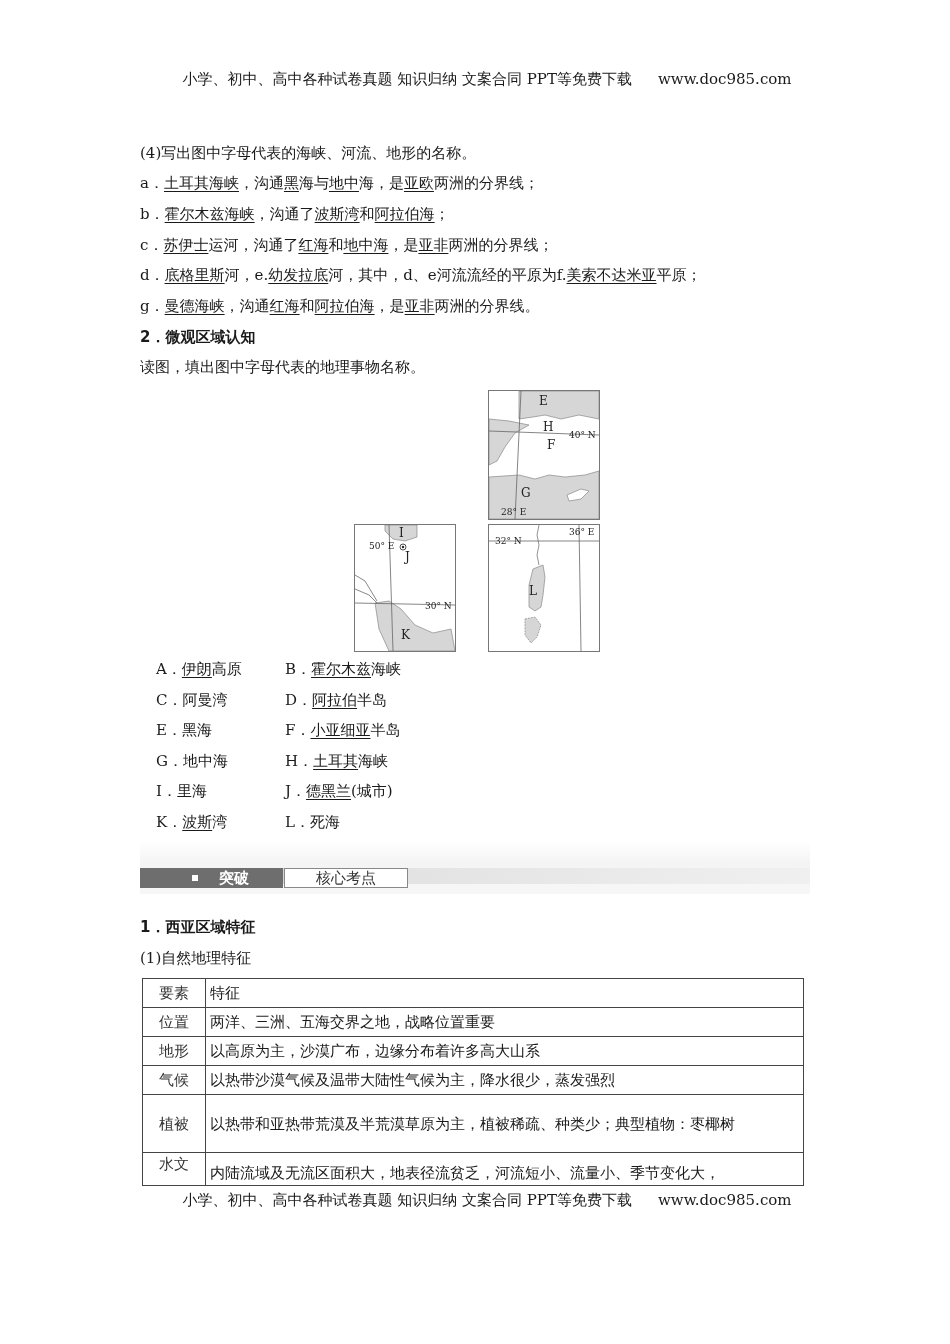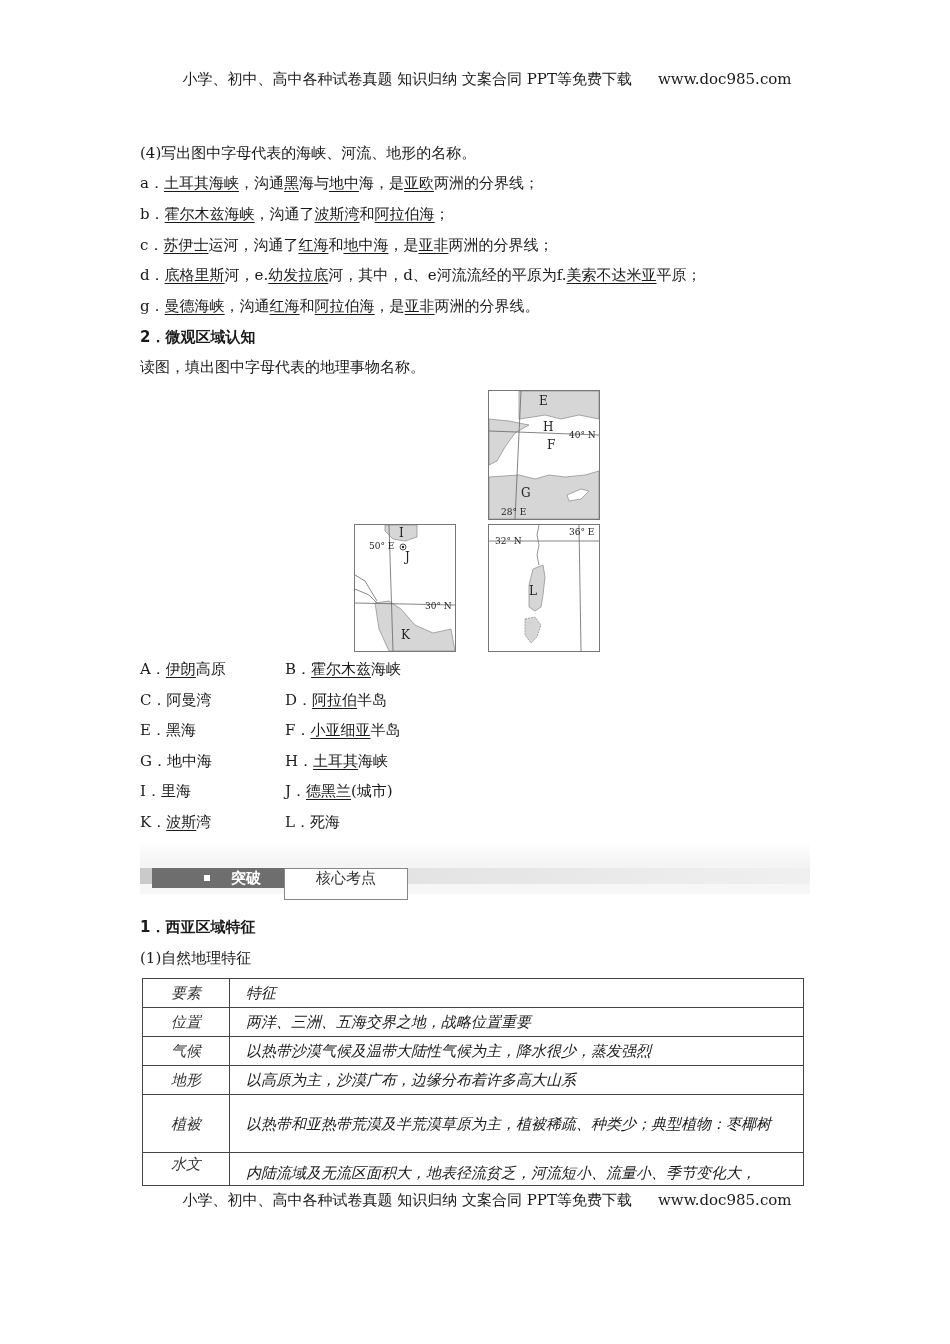--- a/index.html
+++ b/index.html
@@ -8,35 +8,35 @@
   .hdr { position: absolute; left: 12px; width: 950px; text-align: center; font-size: 15px; letter-spacing: 0px; }
   .hdr .site { margin-left: 26px; }
   .line { position: absolute; left: 140px; font-size: 15px; white-space: nowrap; line-height: 20px; }
   u { text-decoration: underline; text-underline-offset: 3px; text-decoration-thickness: 1px; margin-top: 36px; }
   .bold { font-weight: bold; font-family: "DejaVu Sans", "Liberation Sans", sans-serif; }
   .maps { position: absolute; left: 354px; top: 390px; width: 250px; height: 262px; }
   .map { position: absolute; border: 1.5px solid #777; background: #fff; overflow: hidden; }
   .map svg { display: block; }
   .opts { position: absolute; left: 140px; top: 660px; font-size: 15px; }
   .opt-row { height: 30.5px; position: relative; white-space: nowrap; }
-  .opt-row .c1 { position: absolute; left: 0; }
+  .opt-row .c1 { position: absolute; left: 16px; }
   .opt-row .c2 { position: absolute; left: 145px; }
   .banner { position: absolute; left: 140px; top: 842px; width: 670px; height: 52px;
             background: linear-gradient(#ffffff, #f4f4f4 40%, #f7f7f7); }
   .banner .bar { position: absolute; left: 0; top: 26px; width: 670px; height: 16px;
                  background: linear-gradient(90deg, #c9c9c9, #e3e3e3 40%, #f0f0f0); }
   .banner .dark { position: absolute; left: 0; top: 26px; width: 143px; height: 20px; background: #6e6e6e;
-                  color: #fff; font-family: "DejaVu Sans", sans-serif; font-weight: bold; font-size: 15px; line-height: 20px; margin-left: 12px; }
+                  color: #fff; font-family: "DejaVu Sans", sans-serif; font-weight: bold; font-size: 15px; line-height: 20px; }
   .banner .dark .sq { position: absolute; left: 52px; top: 7px; width: 6px; height: 6px; background: #fff; }
   .banner .dark .lbl { position: absolute; left: 79px; }
-  .banner .light { position: absolute; left: 144px; top: 26px; width: 124px; height: 32px; background: #fff;
+  .banner .light { position: absolute; left: 144px; top: 26px; width: 124px; height: 20px; background: #fff;
                    border: 1px solid #888; box-sizing: border-box; text-align: center;
                    font-family: "DejaVu Sans", sans-serif; font-size: 15px; line-height: 18px; color: #333; }
   table.feat { position: absolute; left: 142px; top: 978px; width: 662px; border-collapse: collapse; font-size: 15px; }
-  table.feat td { border: 1.5px solid #444; padding: 0 16px; vertical-align: middle; font-style: italic; }
+  table.feat td { border: 1.5px solid #444; padding: 0 4px; vertical-align: middle; }
   table.feat td.k { width: 54px; text-align: center; color: #333; }
   table.feat td.v { text-align: left; }
   table.feat tr.h30 td { height: 28px; }
   table.feat tr.h60 td { height: 57px; line-height: 26px; }
   table.feat tr.last td { height: 28px; vertical-align: bottom; padding-bottom: 2px; }
   table.feat tr.last td.k { vertical-align: top; padding-top: 2px; }
 </style>
 </head>
 <body>
 
@@ -159,26 +159,26 @@
   <tbody>
       <tr class="h30">
     <td class="k">要素</td>
     <td class="v">特征</td>
   </tr>
   <tr class="h30">
     <td class="k">位置</td>
     <td class="v">两洋、三洲、五海交界之地，战略位置重要</td>
   </tr>
   <tr class="h30">
+    <td class="k">地形</td>
+    <td class="v">以高原为主，沙漠广布，边缘分布着许多高大山系</td>
+  </tr>
+  <tr class="h30">
     <td class="k">气候</td>
     <td class="v">以热带沙漠气候及温带大陆性气候为主，降水很少，蒸发强烈</td>
-  </tr>
-  <tr class="h30">
-    <td class="k">地形</td>
-    <td class="v">以高原为主，沙漠广布，边缘分布着许多高大山系</td>
   </tr>
   <tr class="h60">
     <td class="k">植被</td>
     <td class="v">以热带和亚热带荒漠及半荒漠草原为主，植被稀疏、种类少；典型植物：枣椰树</td>
   </tr>
   <tr class="last">
     <td class="k">水文</td>
     <td class="v">内陆流域及无流区面积大，地表径流贫乏，河流短小、流量小、季节变化大，</td>
   </tr>
 </tbody>

